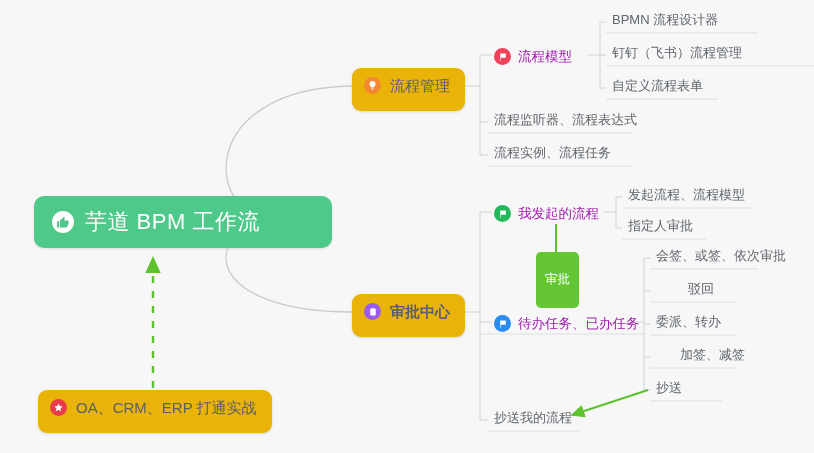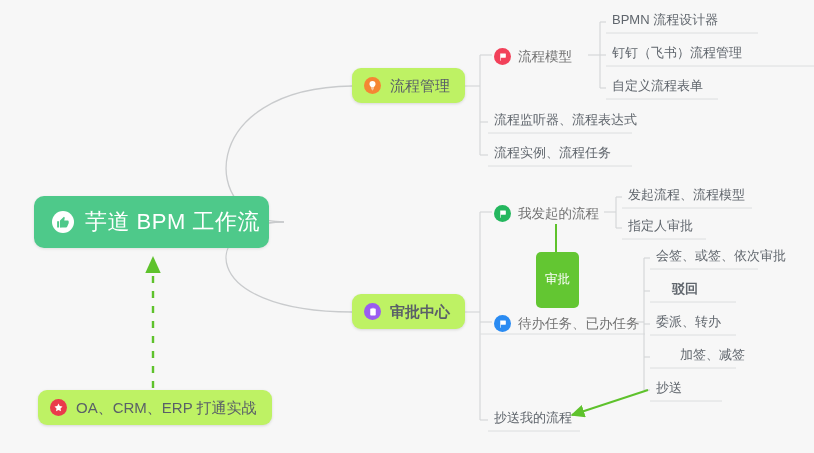--- a/index.html
+++ b/index.html
@@ -15,38 +15,38 @@
   .edges{position:absolute;left:0;top:0;width:814px;height:453px;pointer-events:none;}
 
   
   .node{
     position:absolute;
     display:flex;align-items:center;
     box-sizing:border-box;
     white-space:nowrap;
   }
   .card{
-    background:#bef264;
+    background:#eab308;
     border-radius:9px;
     box-shadow:0 1px 3px rgba(0,0,0,.13);
-    padding:9px 15px 9px 12px;
+    padding:9px 15px 17px 12px;
     gap:9px;
   }
   .plain{
-    color:#737373;
+    color:#a21caf;
     font-size:13.5px;
     padding:4px 8px 5px 2px;
     gap:7px;
   }
   .lbl{line-height:1.15;}
 
   
   #root{
     left:34px;top:196px;
-    width:235px;height:52px;
+    width:298px;height:52px;
     background:#4ec98a;
     border-radius:10px;
     padding:0 0 0 18px;
     gap:11px;
     box-shadow:0 1px 3px rgba(0,0,0,.10);
   }
   #root .lbl{color:#fff;font-size:22px;letter-spacing:.5px;}
 
   
   #n-flow-mgmt{left:352px;top:68px;}
@@ -224,21 +224,21 @@
     <span class="ic ic-flag-blue">
       <svg width="10" height="10" viewBox="0 0 24 24" fill="#fff">
         <path d="M6.2 3.4h11.6c.6 0 1 .5 1 1v8.1c0 .6-.4 1-1 1H6.2z"></path>
         <rect x="5" y="3.4" width="1.5" height="17.4" rx=".7"></rect>
       </svg>
     </span>
     <span class="lbl">待办任务、已办任务</span>
   </div>
 
   <div class="leaf" style="left:650px;top:248px;">会签、或签、依次审批</div>
-  <div class="leaf" style="left:666px;top:281px;font-weight:bold;">驳回</div>
+  <div class="leaf" style="left:682px;top:281px;">驳回</div>
   <div class="leaf" style="left:650px;top:314px;">委派、转办</div>
   <div class="leaf" style="left:650px;top:347px;margin-left:24px;">加签、减签</div>
   <div class="leaf" style="left:650px;top:380px;">抄送</div>
 
   <div class="leaf" style="left:488px;top:410px;">抄送我的流程</div>
 
   <div id="chip-approve">审批</div>
 
   <div class="node card" id="n-integration">
     <span class="ic ic-star">

